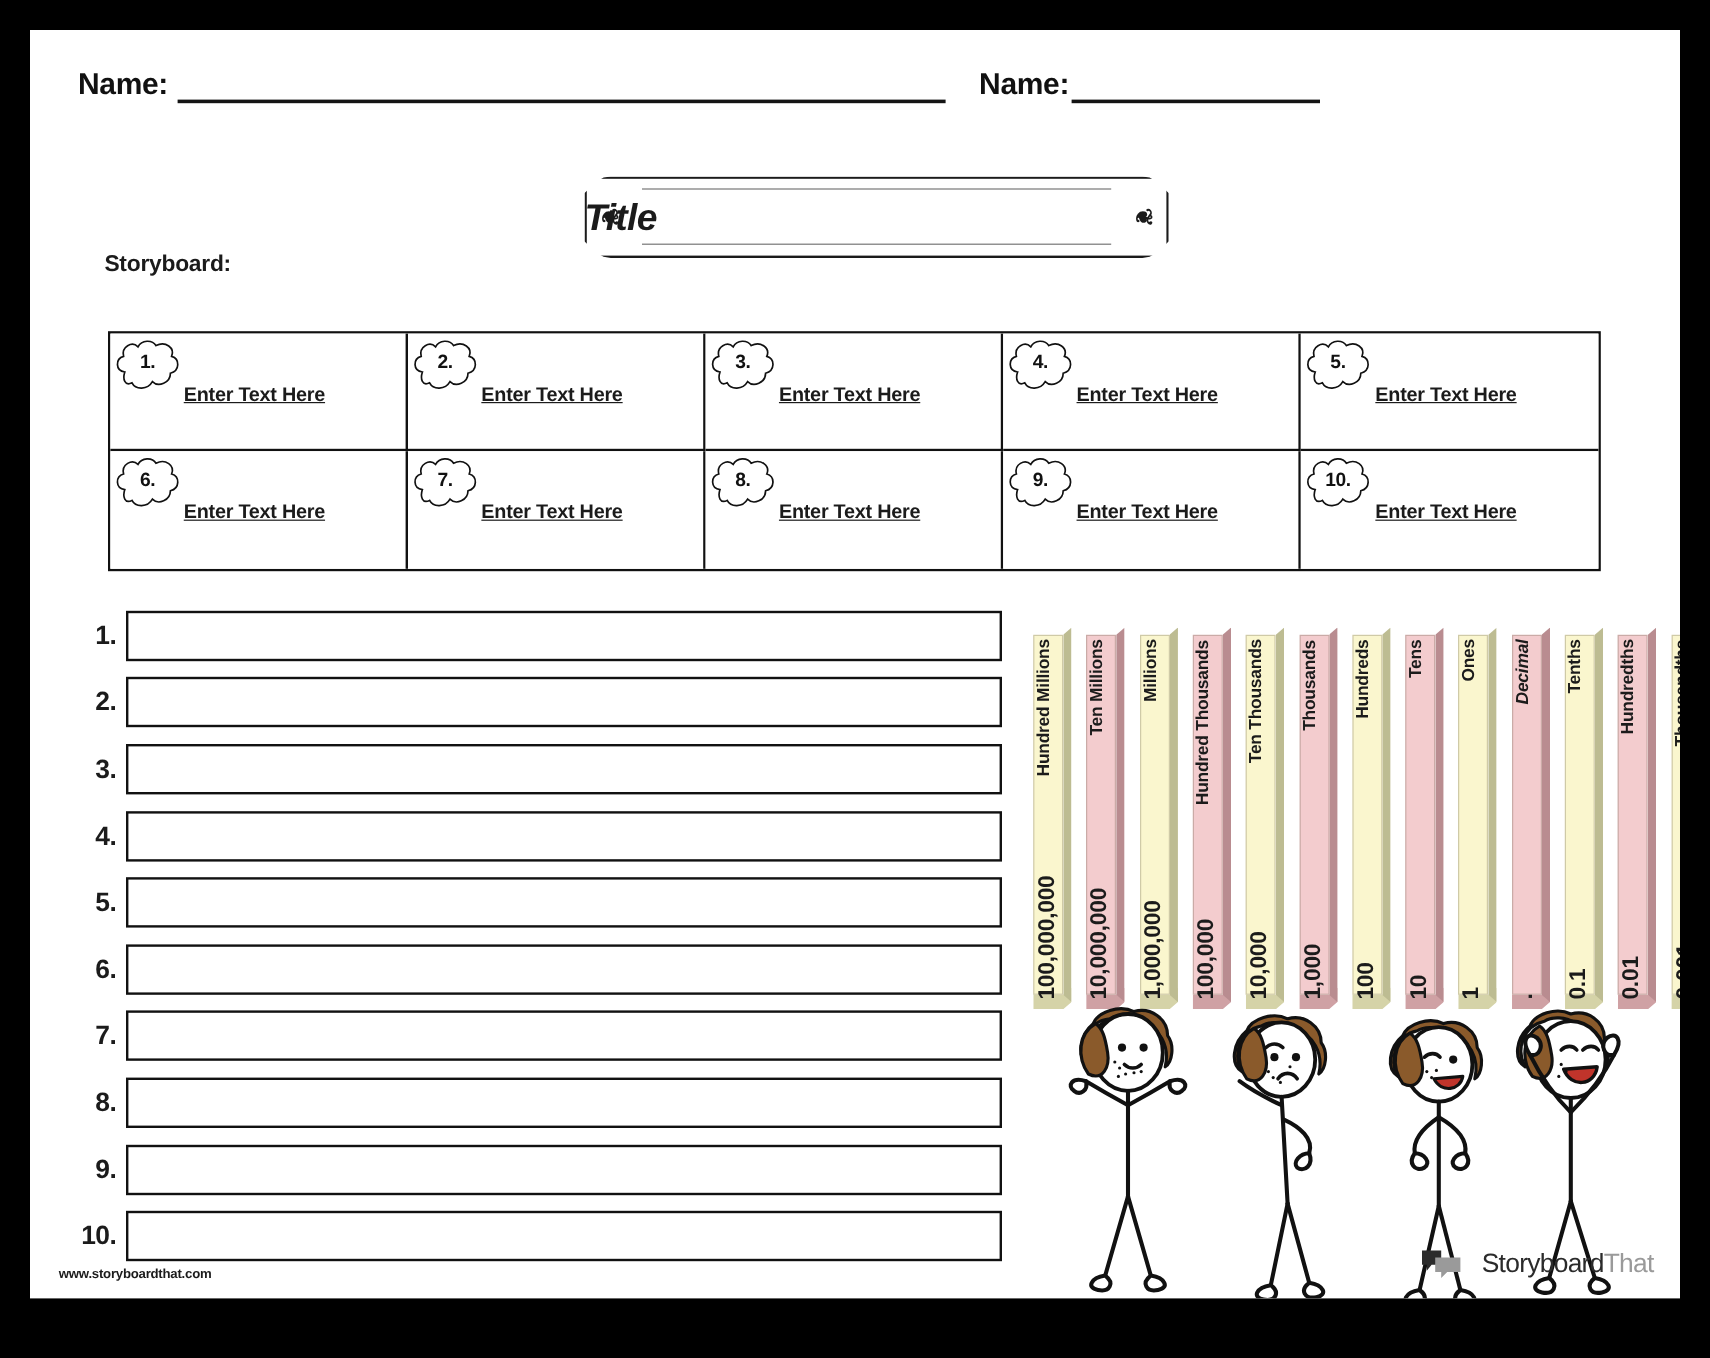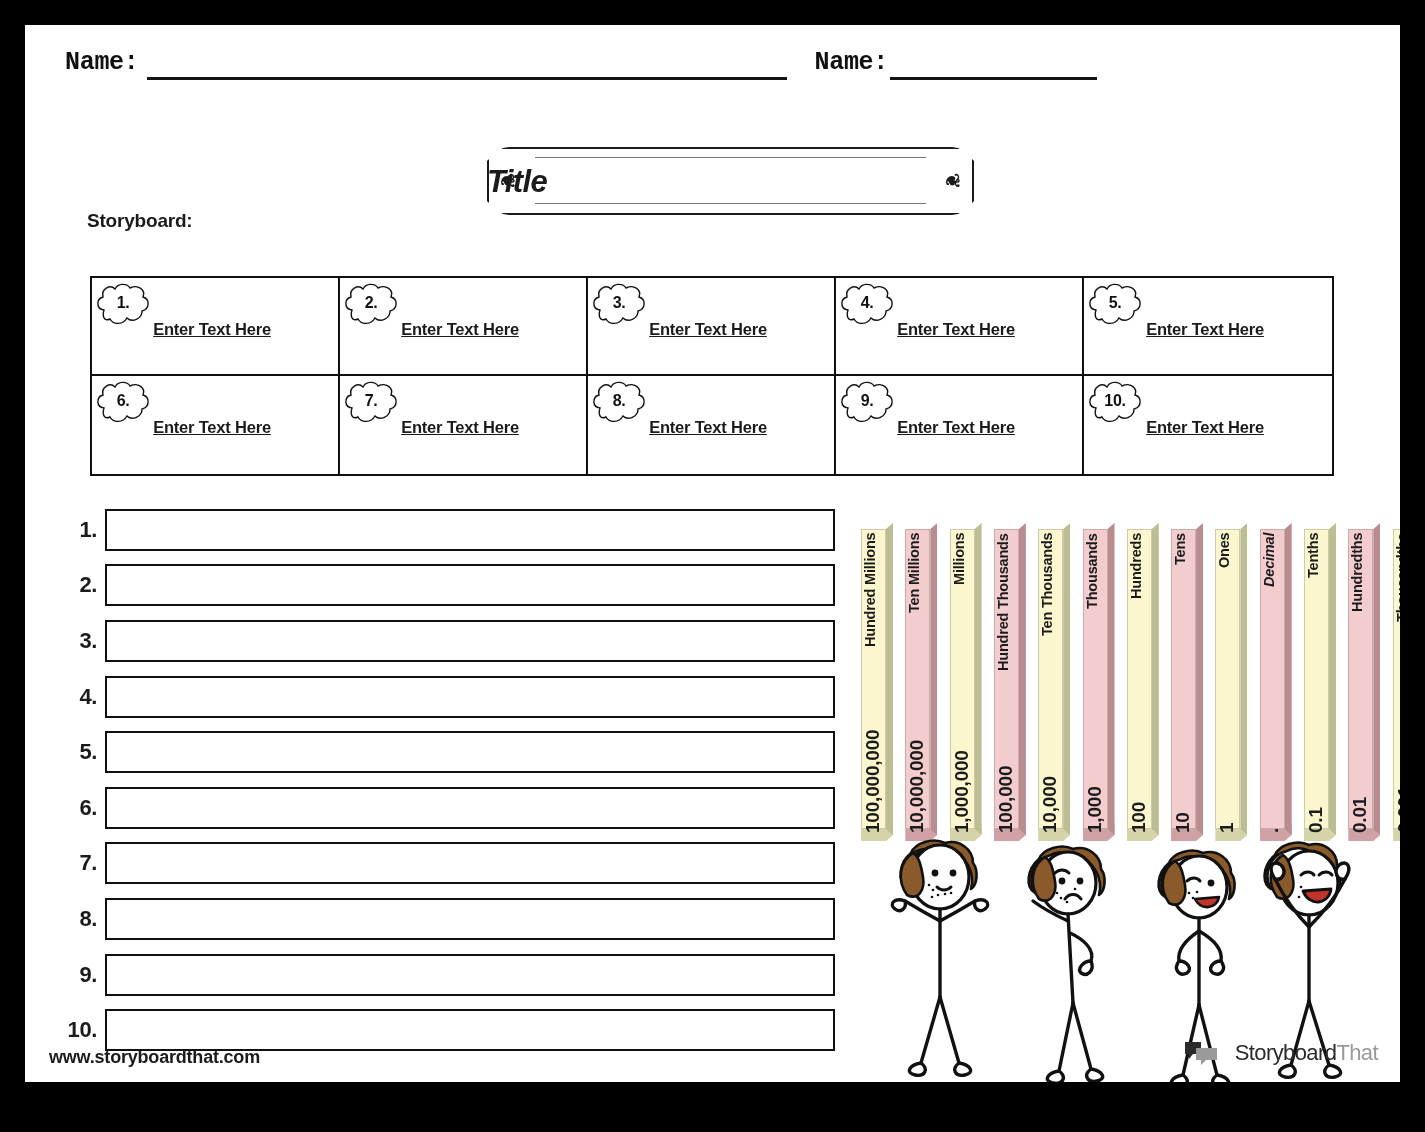--- a/index.html
+++ b/index.html
@@ -14,21 +14,21 @@
     left: 25px; top: 25px;
     width: 1375px; height: 1057px;
     background: #ffffff;
     overflow: hidden;
   }
 
   
   #namedate {
     position: absolute; left: 40px; top: 25px;
     width: 1300px; height: 42px;
-    display: flex; align-items: flex-start; font-family: Liberation Mono, monospace;
+    display: flex; align-items: center;
   }
   .nd-label {
     font-size: 25px; font-weight: bold; color: #111;
     letter-spacing: -0.3px; line-height: 1;
     padding-bottom: 2px;
   }
   .nd-rule {
     border-bottom: 3.5px solid #141414;
     height: 30px;
   }
@@ -202,21 +202,21 @@
 
   
   #figures {
     position: absolute; left: 860px; top: 812px;
     width: 500px; height: 245px;
   }
 
   
   #footer-url {
     position: absolute; left: 24px; bottom: 14px;
-    font-size: 18px; font-weight: bold; color: #1b1b1b;
+    font-size: 11px; font-weight: bold; color: #1b1b1b;
     letter-spacing: -0.2px;
   }
   #logo {
     position: absolute; right: 22px; bottom: 16px;
     display: flex; align-items: center; gap: 17px;
   }
   #logo-text {
     font-size: 22px; color: #2b2b2b; letter-spacing: -0.6px;
   }
   #logo-text .grey { color: #9a9a9a; }

